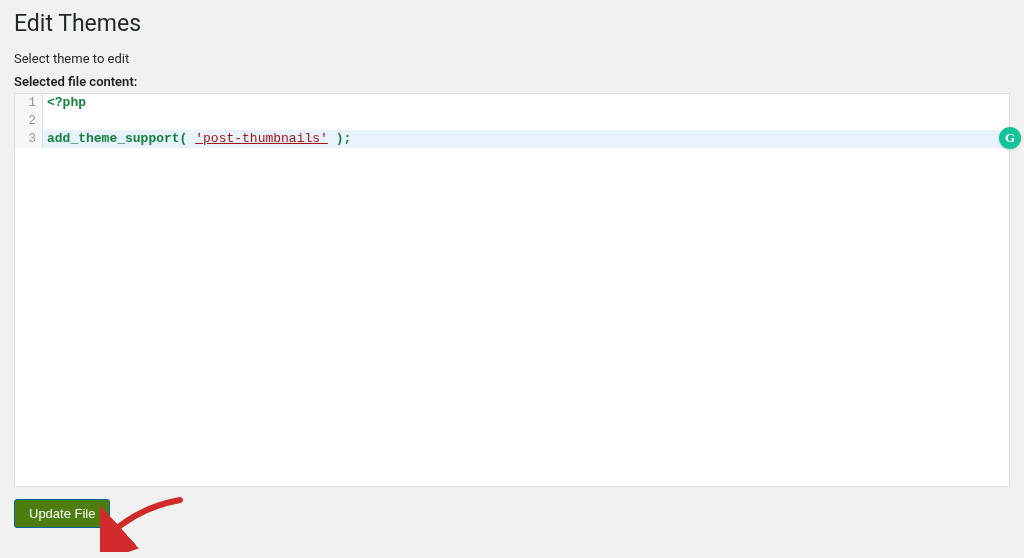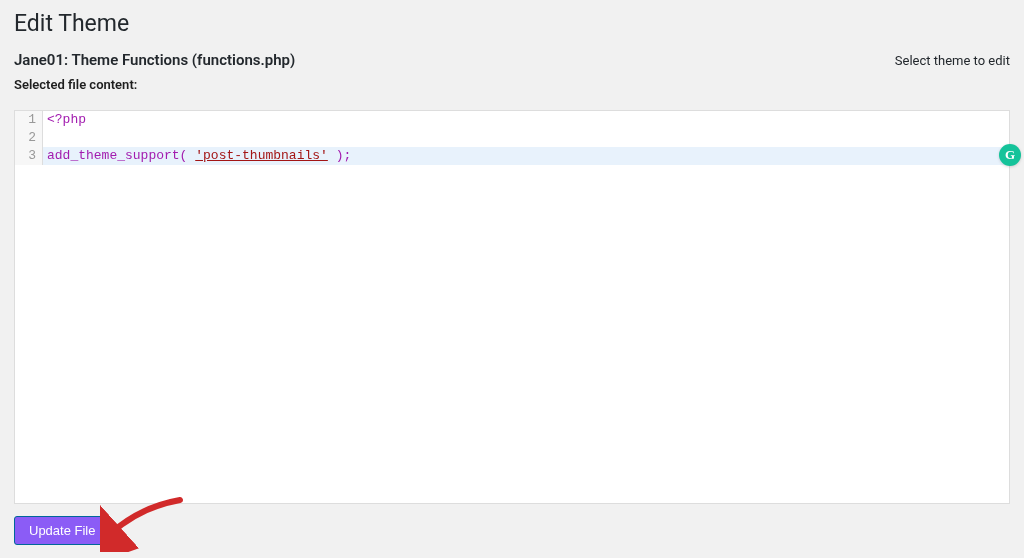--- a/index.html
+++ b/index.html
@@ -35,21 +35,21 @@
     .select-theme {
       font-size: 13px;
       font-weight: 400;
       color: #23282d;
       white-space: nowrap;
     }
     .content-label {
       font-size: 13px;
       font-weight: 600;
       color: #1e1e1e;
-      margin-bottom: 18px;
+      margin-bottom: 4px;
     }
     .editor {
       background: #fff;
       border: 1px solid #ddd;
       width: 100%;
       height: 394px;
       position: relative;
       font-family: Menlo, Consolas, "Courier New", monospace;
       font-size: 13px;
       line-height: 18px;
@@ -68,64 +68,63 @@
       flex-shrink: 0;
     }
     .code-line {
       padding-left: 4px;
       white-space: pre;
       flex: 1;
     }
     .row-active {
       background: #e8f2fc;
     }
-    .code-default { color: #a21caf; }
+    .code-default { color: #15803d; font-weight: bold; }
     .code-string { color: #a31515; text-decoration: underline; }
     .grammarly-badge {
       position: absolute;
       right: -12px;
       top: 33px;
       width: 22px;
       height: 22px;
       border-radius: 50%;
       background: #15c39a;
       color: #fff;
       display: flex;
       align-items: center;
       justify-content: center;
       font-size: 13px;
       font-weight: 700;
       font-family: Georgia, serif;
       box-shadow: 0 1px 3px rgba(0,0,0,0.15);
     }
     .update-btn {
       margin-top: 12px;
-      background: #8b5cf6;
+      background: #4d7c0f;
       border: 1px solid #006799;
       color: #fff;
       font-size: 13px;
       padding: 6px 14px;
       cursor: pointer;
       border-radius: 3px;
     }
     .arrow-annotation {
       position: absolute;
       left: 100px;
       top: 492px;
       pointer-events: none;
     }
   </style>
 </head>
 <body>
 
 <div class="wrap">
-  <h1 class="page-title">Edit Theme</h1>
+  <h1 class="page-title">Edit Themes</h1>
 
   <div class="header-row">
-    <div class="current-file">Jane01: Theme Functions (functions.php)</div>
     <div class="select-theme">Select theme to edit</div>
   </div>
 
   <div class="content-label">Selected file content:</div>
 
   <div class="editor" id="editor">
     <div class="editor-row">
         <div class="gutter">1</div>
         <div class="code-line"><span class="code-default">&lt;?php</span></div>
       </div>

